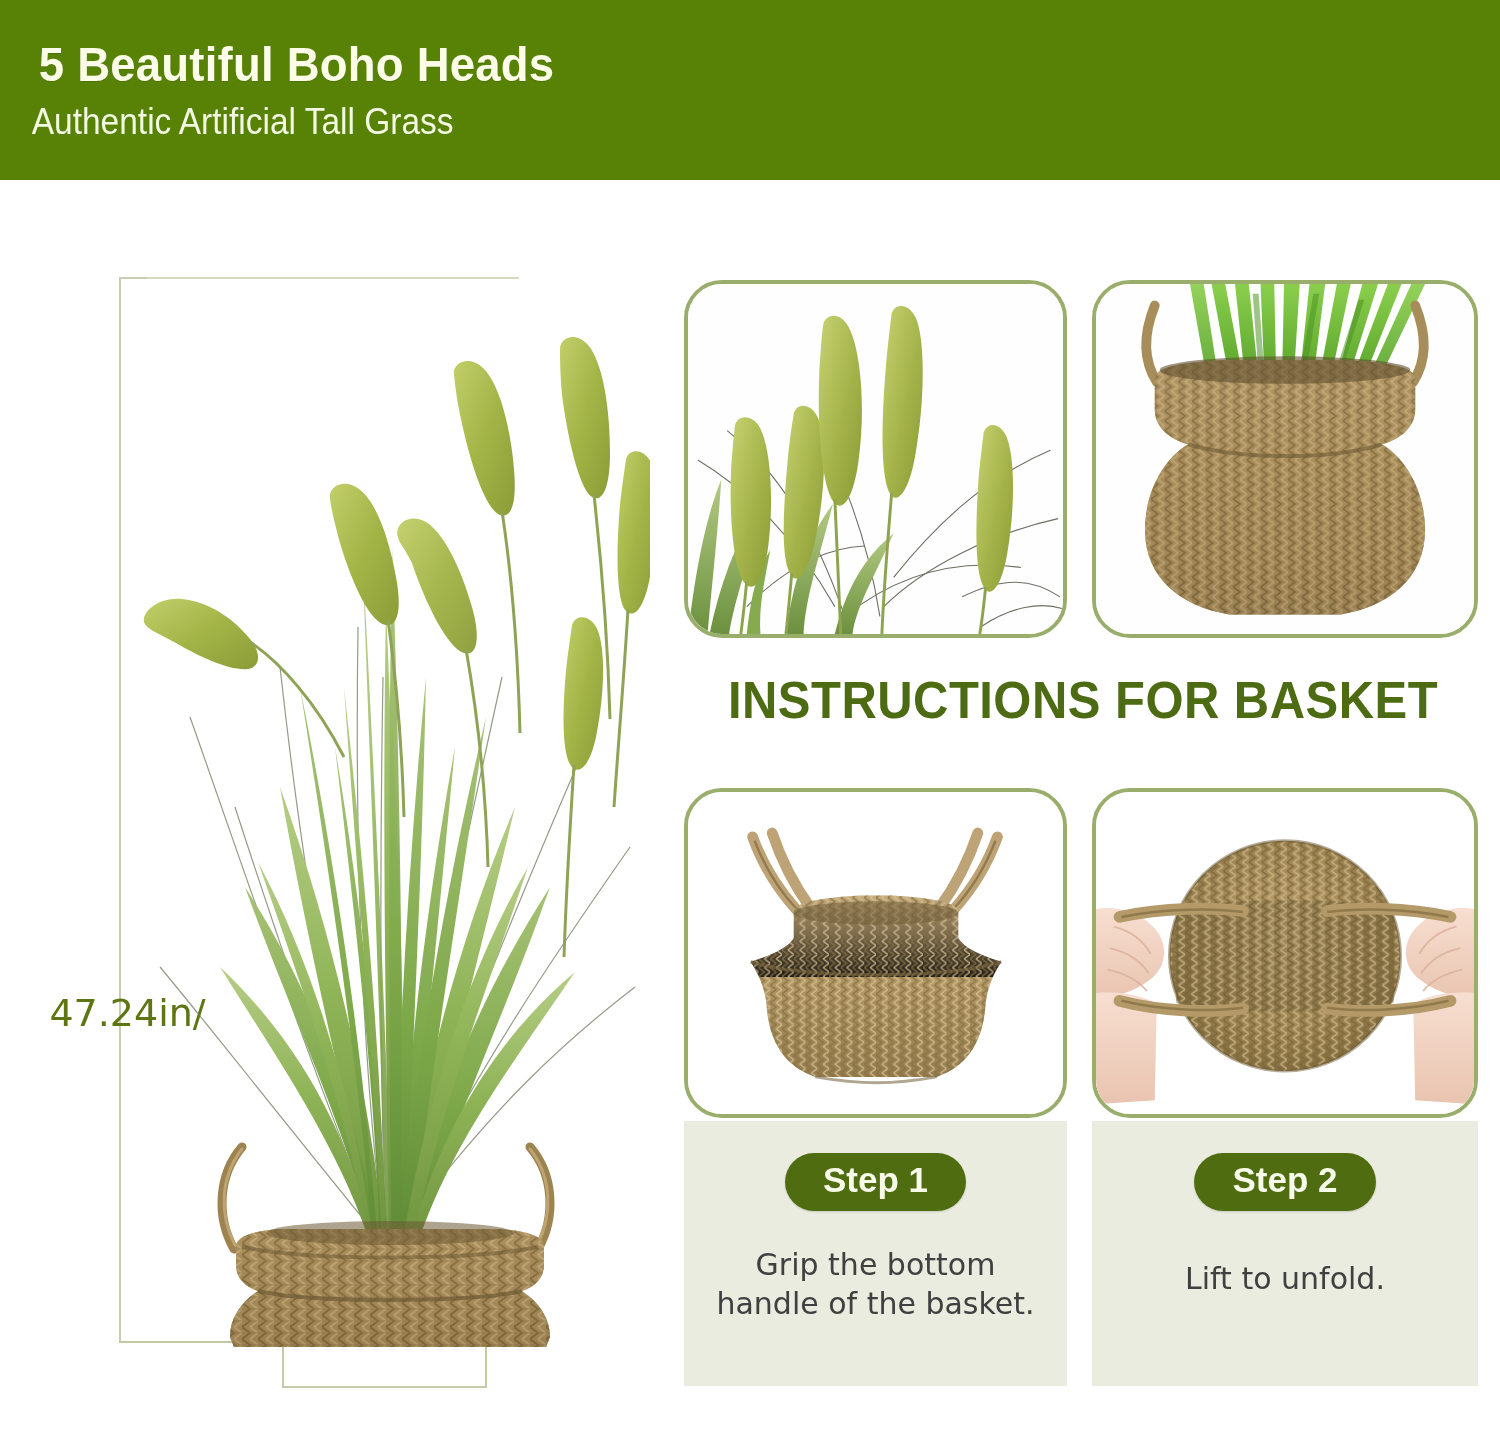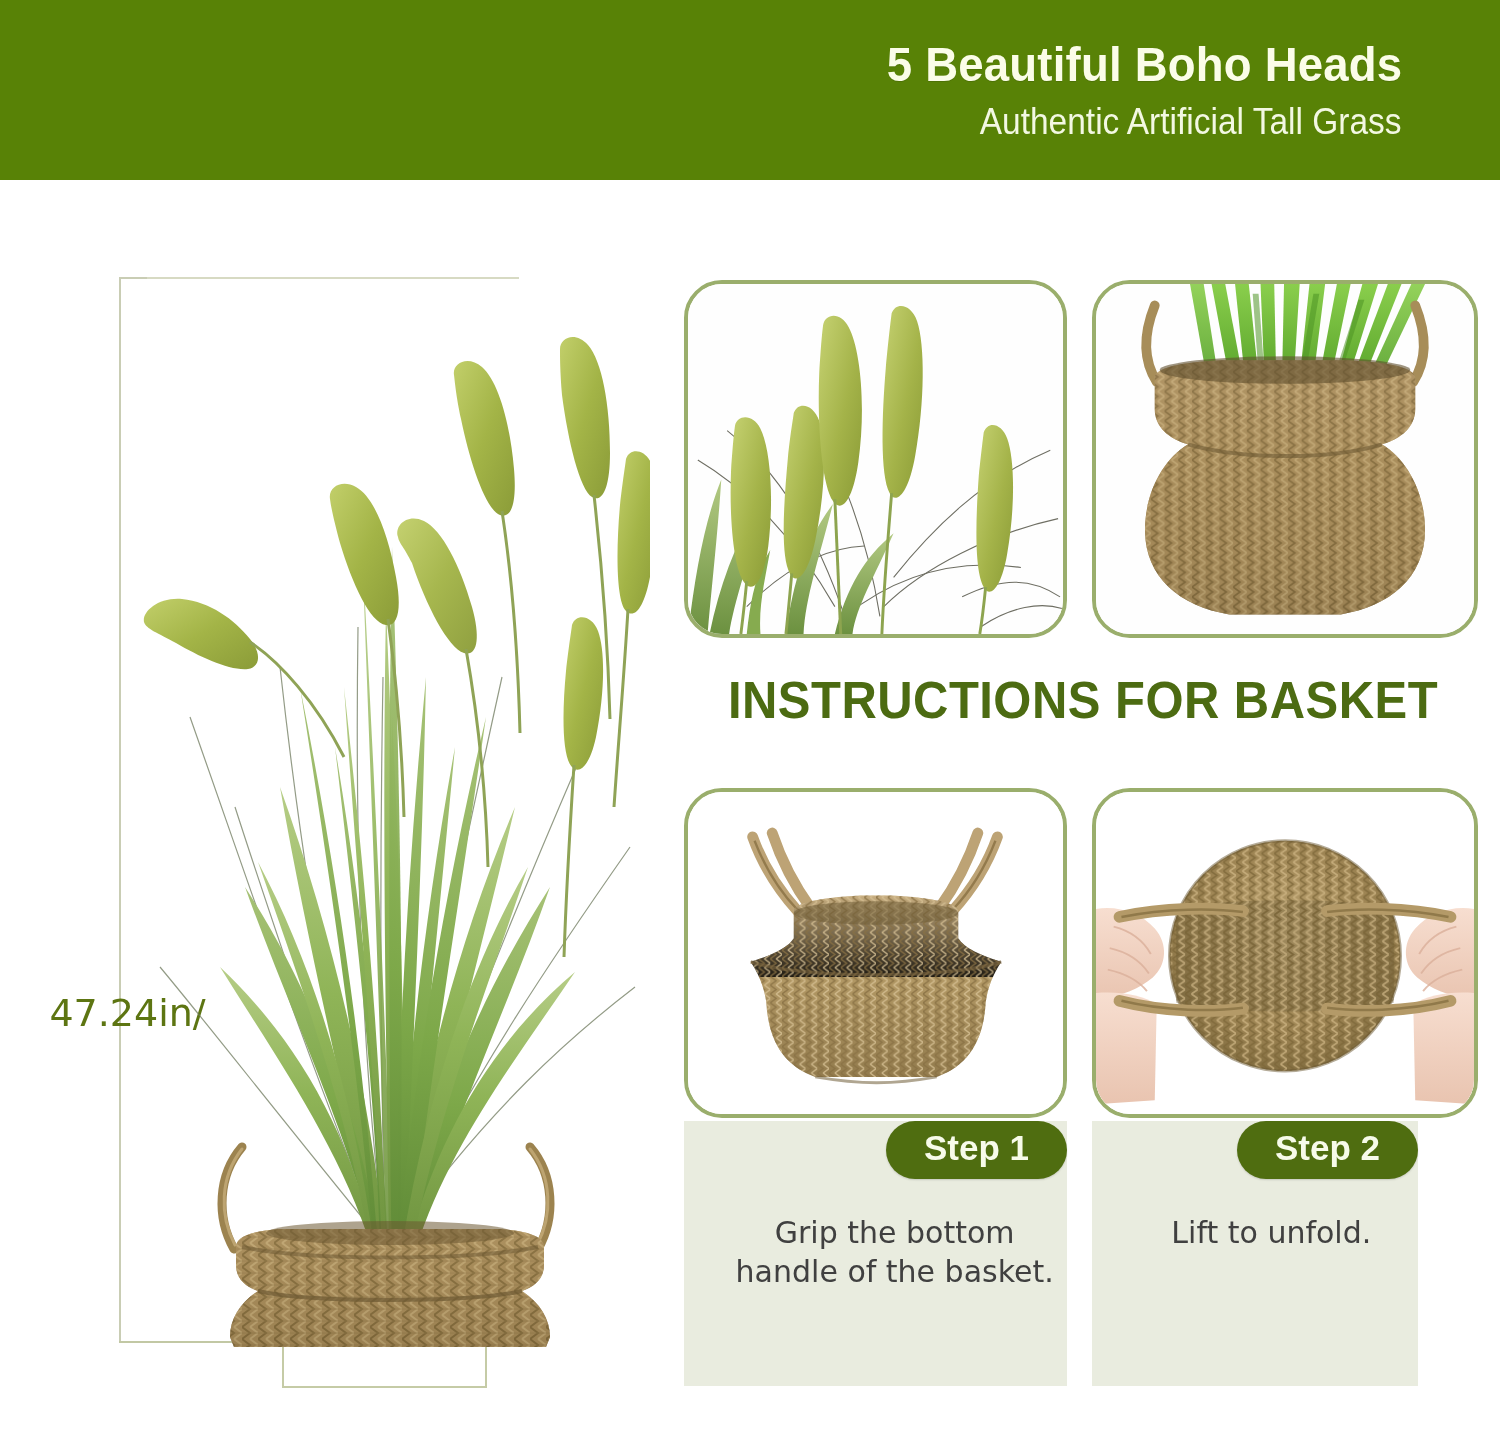--- a/index.html
+++ b/index.html
@@ -9,21 +9,21 @@
     font-family: "Liberation Sans", sans-serif;
     overflow: hidden;
   }
   #page { position: relative; width: 1500px; height: 1456px; background:#fff; }
 
   
   .banner {
     position: absolute; left:0; top:0; width:1500px; height:180px;
     background: #588206;
     display: flex; flex-direction: column;
-    align-items: flex-end; justify-content: center;
+    align-items: flex-start; justify-content: center;
     padding-right: 98px;
   }
   .banner-title {
     color: #fbfde8; font-size: 49px; font-weight: 700;
     letter-spacing: 0.2px; line-height: 1.05;
     font-family: "Liberation Sans", sans-serif;
     transform: scaleX(0.93); transform-origin: right center;
     text-shadow: 0 1px 0 rgba(0,0,0,.12);
   }
   .banner-sub {
@@ -80,24 +80,24 @@
 
   .instr {
     position:absolute; left:20px; top:505px; width:806px;
     text-align:center; color:#4c6b12; font-size:51px; font-weight:700;
     letter-spacing:0.5px; transform:scaleX(0.96); transform-origin:center;
     font-family:"Liberation Sans", sans-serif;
   }
 
   .steppanel {
     position:absolute; background:#e9ecdf; top:955px; height:265px;
-    display:flex; flex-direction:column; align-items:flex-end; 
+    display:flex; flex-direction:column; align-items:center; padding-top:32px;
   }
   .steppanel-1 { left:24px;  width:383px; }
-  .steppanel-2 { left:432px; width:326px; }
+  .steppanel-2 { left:432px; width:386px;gap:14px; }
 
   .step-pill {
     background:#4f6d10; color:#f7fbe9;
     border-radius:40px; padding:9px 38px 12px;
     font-size:35px; font-weight:700; line-height:1.05;
     box-shadow:0 1px 2px rgba(0,0,0,.15);
   }
   .step-cap {
     margin-top:34px; color:#404040; font-size:30px; line-height:1.32;
     text-align:center; width:90%;

